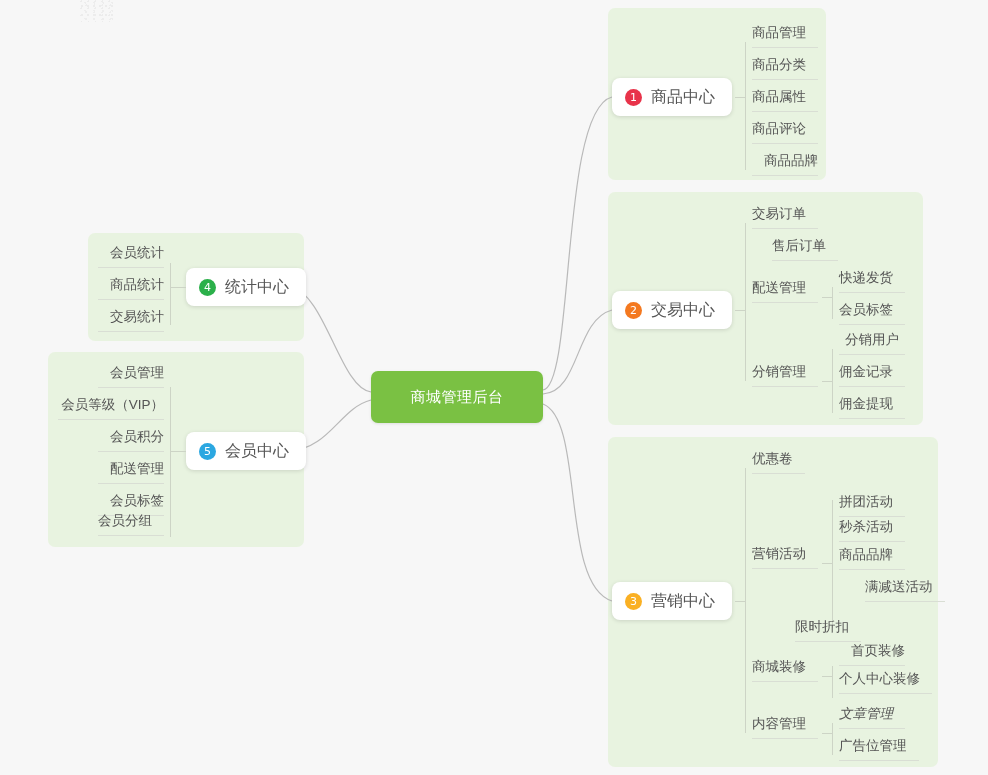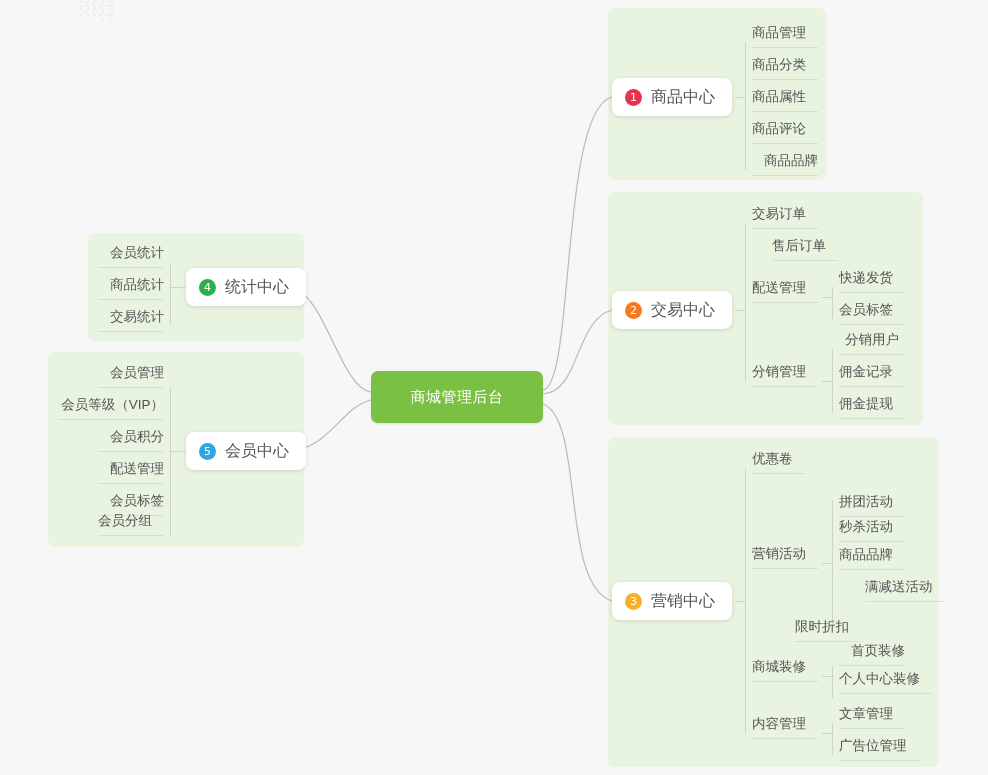--- a/index.html
+++ b/index.html
@@ -194,21 +194,21 @@
 
   <div class="node" style="left:752px; top:657px; min-width:66px;">商城装修</div>
   <div class="brk hline" style="left:822px; top:676px; width:10px;"></div>
   <div class="brk vline" style="left:832px; top:666px; height:32px;"></div>
   <div class="node" style="left:839px; top:641px; min-width:66px;text-align:right;">首页装修</div>
   <div class="node" style="left:839px; top:669px; min-width:93px;">个人中心装修</div>
 
   <div class="node" style="left:752px; top:714px; min-width:66px;">内容管理</div>
   <div class="brk hline" style="left:822px; top:733px; width:10px;"></div>
   <div class="brk vline" style="left:832px; top:723px; height:32px;"></div>
-  <div class="node" style="left:839px; top:704px; min-width:66px;">文章管理</div>
+  <div class="node" style="left:839px; top:704px; min-width:66px;font-style:italic;">文章管理</div>
   <div class="node" style="left:839px; top:736px; min-width:80px;">广告位管理</div>
 
   <div class="branch-node" style="left:186px; top:268px;">
     <span class="badge" style="background:#2bb04a;">4</span>
     <span class="branch-label">统计中心</span>
   </div>
   <div class="brk hline" style="left:170px; top:287px; width:16px;"></div>
   <div class="brk vline" style="left:170px; top:263px; height:62px;"></div>
   <div class="node" style="left:98px; top:243px; min-width:66px; text-align:right;">会员统计</div>
   <div class="node" style="left:98px; top:275px; min-width:66px; text-align:right;">商品统计</div>

